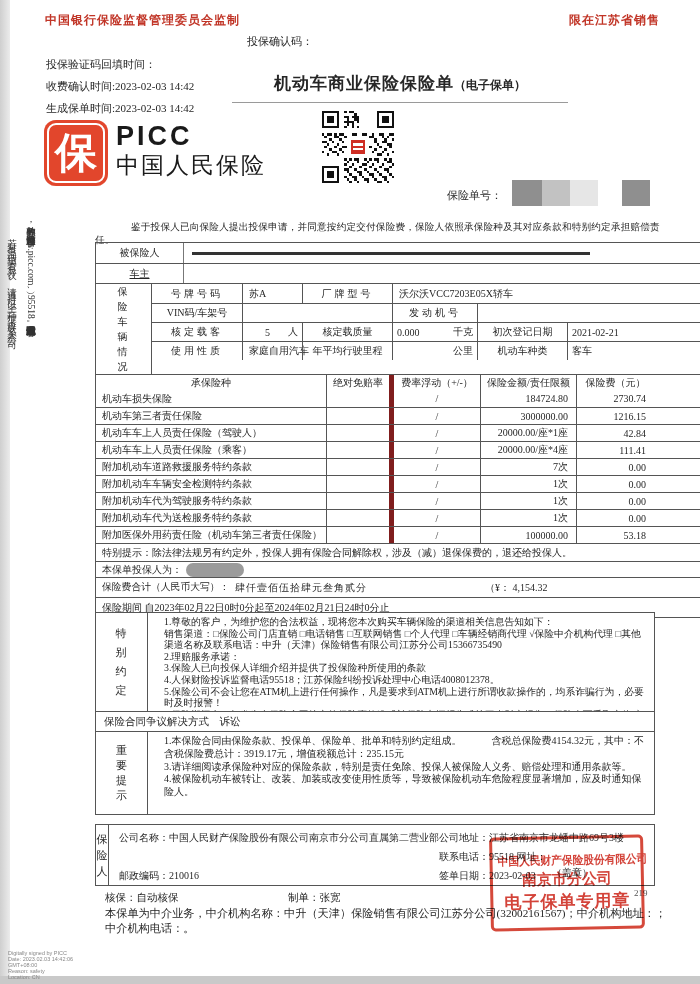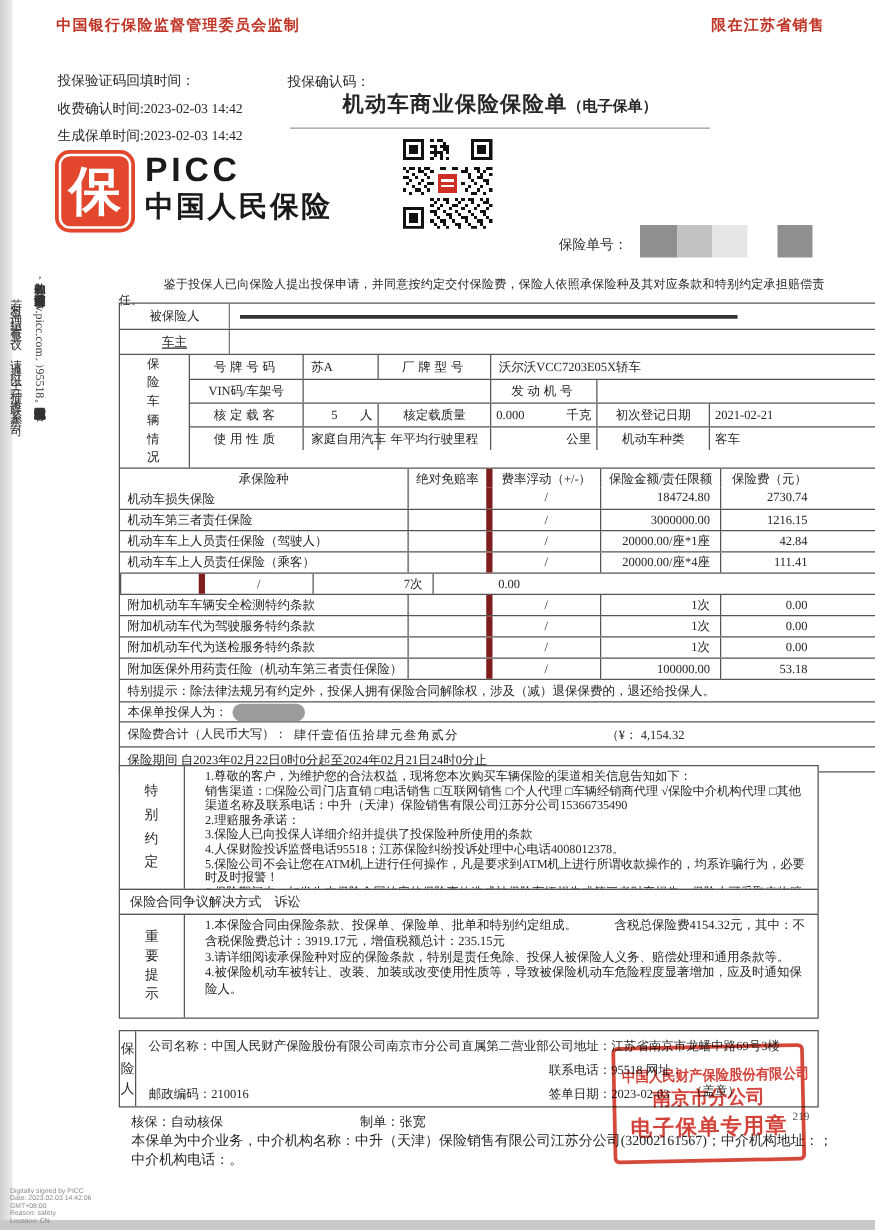--- a/index.html
+++ b/index.html
@@ -7,35 +7,35 @@
          font-family:"Liberation Serif","DejaVu Serif",serif;color:#262626;}
   .abs{position:absolute;}
   .red{color:#c13527;}
   .edge-left{left:0;top:0;width:10px;height:984px;background:linear-gradient(to right,#cfcfcf,#ececec);}
   .edge-bottom{left:0;top:976px;width:700px;height:8px;background:#c9c9c9;}
 
   
   .regulator{left:45px;top:12px;font-size:12px;font-weight:bold;letter-spacing:1px;}
   .region-limit{right:40px;top:12px;font-size:12px;font-weight:bold;letter-spacing:1px;}
   .h-small{font-size:11px;}
-  .confirm-code{left:230px;top:34px;margin-top:24px;}
+  .confirm-code{left:247px;top:34px;}
   .verify-time{left:46px;top:57px;}
   .fee-time{left:46px;top:79px;}
   .gen-time{left:46px;top:101px;}
   .title-wrap{left:232px;top:72px;width:336px;text-align:center;border-bottom:1px solid #9a9a9a;padding-bottom:7px;font-family:"Liberation Sans","DejaVu Sans",sans-serif;}
   .title-main{font-size:17px;font-weight:bold;letter-spacing:1px;}
   .title-suffix{font-size:12px;font-weight:bold;}
 
   
   .logo-seal{left:44px;top:120px;width:64px;height:66px;background:#e2462c;border-radius:12px;
              display:flex;align-items:center;justify-content:center;color:#fff;font-size:42px;font-weight:bold;
              box-shadow:inset 0 0 0 3px #e2462c, inset 0 0 0 5px #ffffff;}
   .logo-text{left:116px;top:122px;font-family:"Liberation Sans","DejaVu Sans",sans-serif;color:#1a1a1a;}
   .logo-picc{font-size:27px;font-weight:bold;letter-spacing:3px;line-height:28px;}
-  .logo-cn{font-size:23px;font-weight:bold;letter-spacing:2px;line-height:30px;}
+  .logo-cn{font-size:23px;font-weight:normal;letter-spacing:2px;line-height:30px;}
   .qr{left:322px;top:111px;width:72px;height:72px;}
   .policy-no-label{left:447px;top:188px;font-size:11px;}
   .redact{position:absolute;height:26px;top:180px;}
   .rd1{left:512px;width:30px;background:#8f8f8f;}
   .rd2{left:542px;width:28px;background:#c2c2c2;}
   .rd3{left:570px;width:28px;background:#e6e6e6;}
   .rd4{left:622px;width:28px;background:#8f8f8f;}
 
   .intro{left:95px;top:221px;width:568px;font-size:9.6px;text-indent:36px;letter-spacing:.2px;}
 
@@ -390,20 +390,21 @@
           <div class="cell cv-prem">42.84</div>
         </div>
         <div class="trow cov">
           <div class="cell cv-name">机动车车上人员责任保险（乘客）</div>
           <div class="cell cv-ded"></div>
           <div class="cell cv-float">/</div>
           <div class="cell cv-amt">20000.00/座*4座</div>
           <div class="cell cv-prem">111.41</div>
         </div>
         <div class="trow cov">
+          <div class="cell cv-name">附加机动车道路救援服务特约条款</div>
           <div class="cell cv-ded"></div>
           <div class="cell cv-float">/</div>
           <div class="cell cv-amt">7次</div>
           <div class="cell cv-prem">0.00</div>
         </div>
         <div class="trow cov">
           <div class="cell cv-name">附加机动车车辆安全检测特约条款</div>
           <div class="cell cv-ded"></div>
           <div class="cell cv-float">/</div>
           <div class="cell cv-amt">1次</div>

